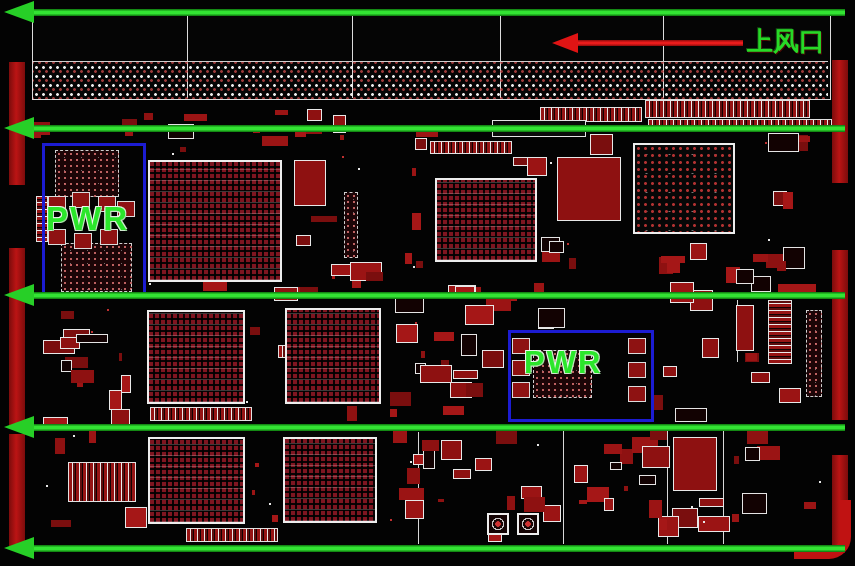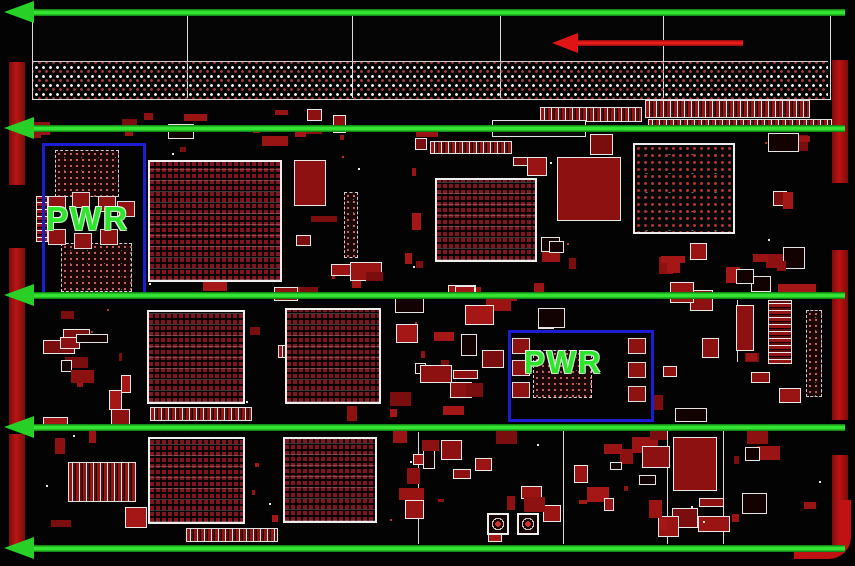--- a/index.html
+++ b/index.html
@@ -59,20 +59,21 @@
     background:linear-gradient(180deg,#8e0b0b,#ea1c1c 40%,#ea1c1c 60%,#8e0b0b);}
   .ra-head{position:absolute;z-index:55;width:0;height:0;
     border-top:10px solid transparent;border-bottom:10px solid transparent;border-right:26px solid #e01414;}
   .vent-label{position:absolute;z-index:60;font-weight:900;font-size:26px;line-height:1;color:#27da27;
     text-shadow:1px 1px 0 #4d0707,-1px -1px 0 #134d13;font-family:"Liberation Sans",sans-serif;}
 </style>
 </head>
 <body>
 
 <div class="board">
+  <div class="vent-label" style="left: 747px; top: 28px;">上风口</div>
 <div class="band" style="left: 32px; top: 13px; width: 797px; height: 85px;"></div>
     <div class="band-divider" style="left: 187px; top: 13px; height: 85px;"></div>
     <div class="band-divider" style="left: 352px; top: 13px; height: 85px;"></div>
     <div class="band-divider" style="left: 500px; top: 13px; height: 85px;"></div>
     <div class="band-divider" style="left: 663px; top: 13px; height: 85px;"></div>
     <div class="dotgrid" style="left: 33px; top: 61px; width: 795px; height: 37px;"></div>
     <div class="ebar" style="left: 9px; top: 62px; width: 16px; height: 123px;"></div>
     <div class="ebar" style="left: 9px; top: 248px; width: 16px; height: 180px;"></div>
     <div class="ebar" style="left: 9px; top: 434px; width: 16px; height: 114px;"></div>
     <div class="ebar" style="left: 832px; top: 60px; width: 16px; height: 123px;"></div>

